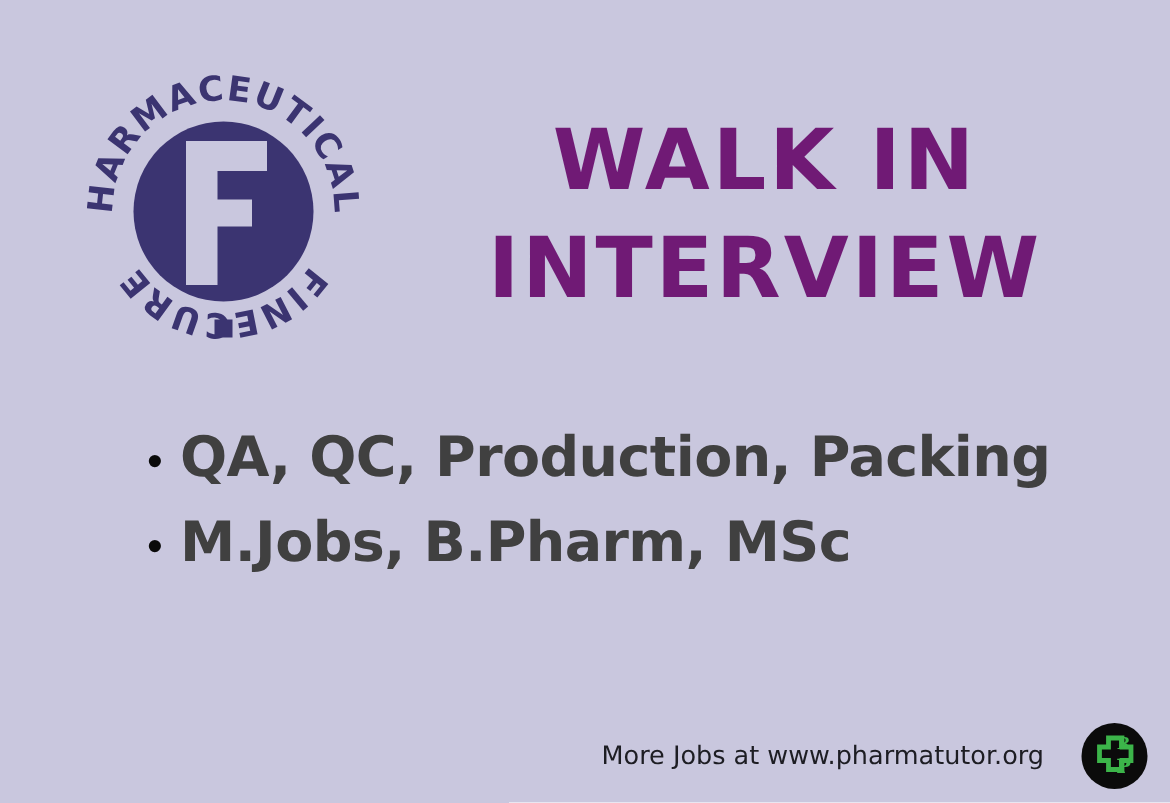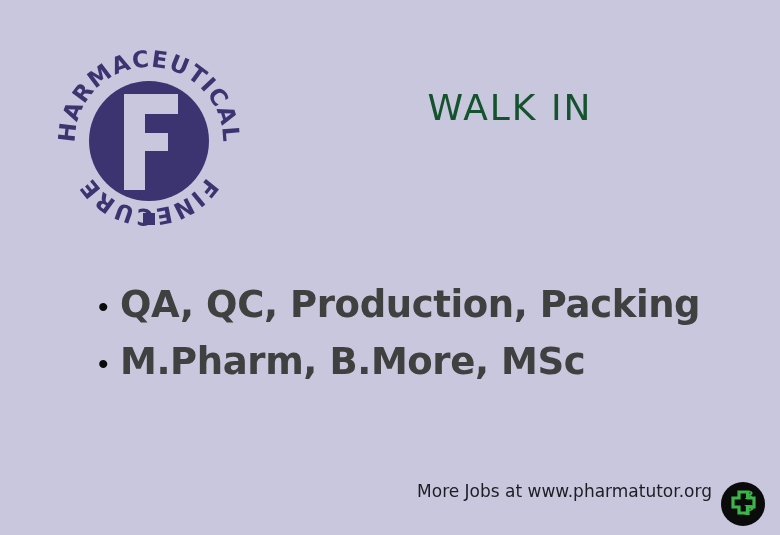--- a/index.html
+++ b/index.html
@@ -30,25 +30,25 @@
   #headline {
     position: absolute;
     left: 300px;
     top: 72px;
     width: 420px;
     text-align: center;
     color: #3a3270;
   }
   .headline-line {
     font-family: "DejaVu Sans", sans-serif;
-    font-weight: normal;
-    font-size: 36px;
+    font-weight: bold;
+    font-size: 56px;
     line-height: 72px;
     letter-spacing: 2px;
-    color: #14532d;
+    color: #701a75;
     white-space: nowrap;
   }
 
   
   #bullets {
     position: absolute;
     left: 98px;
     top: 276px;
     width: 650px;
   }
@@ -73,21 +73,22 @@
     letter-spacing: -0.4px;
     white-space: nowrap;
   }
 
   
   #footer {
     position: absolute;
     right: 14px;
     bottom: 8px;
     display: flex;
-    gap: 8px;
+    align-items: center;
+    gap: 24px;
   }
   #footer-text {
     font-family: "DejaVu Sans", sans-serif;
     font-size: 17px;
     color: #1d1d23;
     white-space: nowrap;
   }
   #pharmatutor-badge { width: 46px; height: 46px; display: block; }
 </style>
 </head>
@@ -117,30 +118,31 @@
       <g fill="#c9c7de">
         <rect x="66" y="44" width="21" height="96"></rect>
         <rect x="66" y="44" width="54" height="20"></rect>
         <rect x="66" y="83" width="44" height="18"></rect>
       </g>
     </svg>
   </div>
 
   <div id="headline">
     <div class="headline-line">WALK IN</div>
+    <div class="headline-line">INTERVIEW</div>
   </div>
 
   <div id="bullets">
     <div class="bullet-row">
       <span class="bullet-dot">•</span>
       <span class="bullet-text">QA, QC, Production, Packing</span>
     </div>
     <div class="bullet-row">
       <span class="bullet-dot">•</span>
-      <span class="bullet-text">M.Pharm, B.More, MSc</span>
+      <span class="bullet-text">M.Jobs, B.Pharm, MSc</span>
     </div>
   </div>
 
   <div id="footer">
     <span id="footer-text">More Jobs at www.pharmatutor.org</span>
 
     <svg id="pharmatutor-badge" viewBox="0 0 46 46" xmlns="http://www.w3.org/2000/svg">
       <circle cx="23" cy="23" r="22" fill="#0b0b0b"></circle>
 
       <g fill="none" stroke="#3cb54a" stroke-width="3.2">

